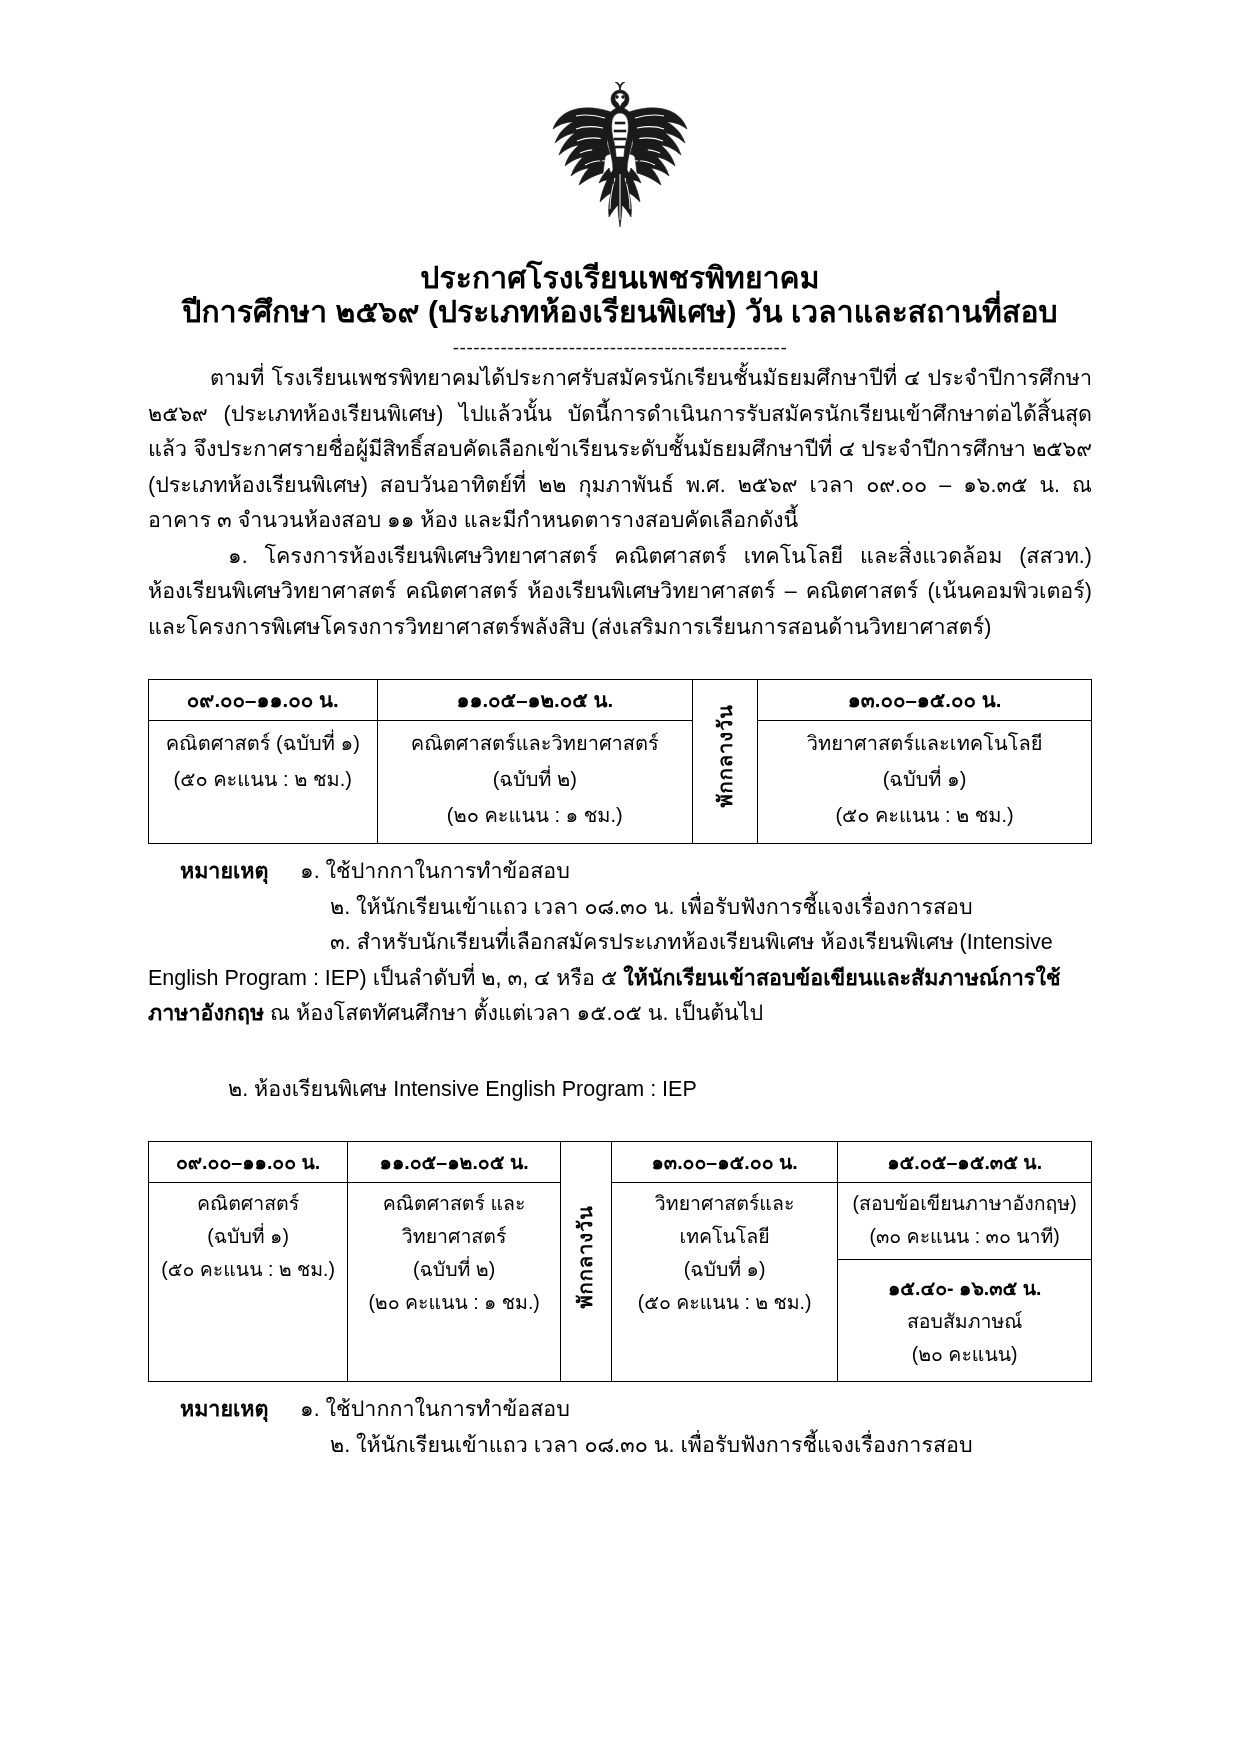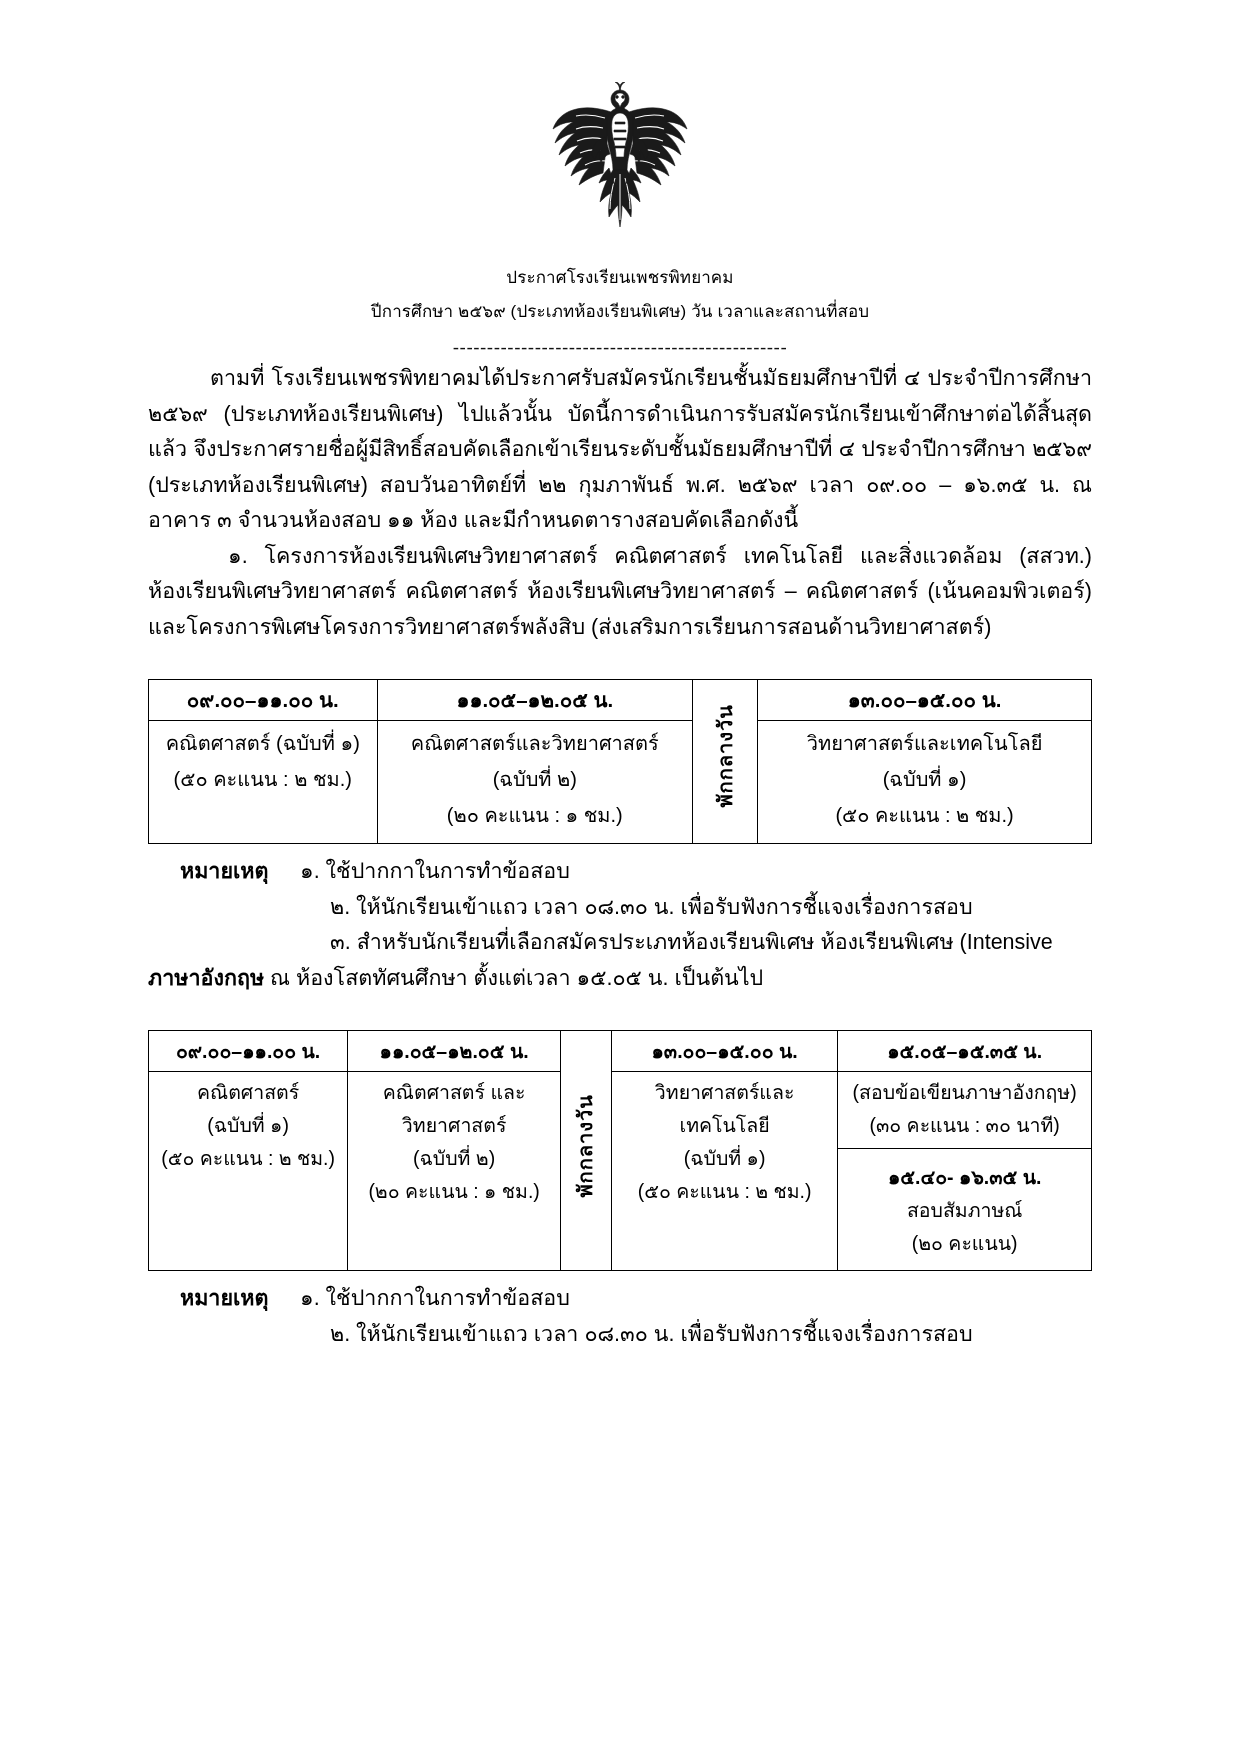--- a/index.html
+++ b/index.html
@@ -35,22 +35,22 @@
     height: 165px;
     display: block;
   }
 
   
   .title-block {
     text-align: center;
     margin-top: 14px;
   }
   .title-line {
-    font-weight: normal;
-    font-size: 17px;
+    font-weight: bold;
+    font-size: 30px;
     line-height: 34px;
     letter-spacing: 0.1px;
     text-align: center;
   }
   .rule-line {
     text-align: center;
     font-size: 19px;
     line-height: 26px;
     letter-spacing: 0.5px;
     margin-top: 6px;
@@ -250,23 +250,25 @@
           <span>(๕๐ คะแนน : ๒ ชม.)</span>
         </td>
       </tr>
     </tbody>
   </table>
 
   <div class="notes">
     <span class="row"><span class="note-label">หมายเหตุ</span><span class="note-item">๑. ใช้ปากกาในการทำข้อสอบ</span></span>
     <span class="note-indent">๒. ให้นักเรียนเข้าแถว เวลา ๐๘.๓๐ น. เพื่อรับฟังการชี้แจงเรื่องการสอบ</span>
     <span class="note-indent">๓. สำหรับนักเรียนที่เลือกสมัครประเภทห้องเรียนพิเศษ ห้องเรียนพิเศษ (Intensive</span>
+    <span class="note-cont"><span>English Program : IEP) เป็นลำดับที่ ๒, ๓, ๔ หรือ ๕ </span><b class="em">ให้นักเรียนเข้าสอบข้อเขียนและสัมภาษณ์การใช้</b></span>
     <span class="note-cont"><b class="em">ภาษาอังกฤษ</b><span> ณ ห้องโสตทัศนศึกษา ตั้งแต่เวลา ๑๕.๐๕ น. เป็นต้นไป</span></span>
   </div>
 
+  <div class="section-label">๒. ห้องเรียนพิเศษ Intensive English Program : IEP</div>
 
   <table class="exam-table t2">
     <tbody>
       <tr>
         <td class="head c1">๐๙.๐๐–๑๑.๐๐  น.</td>
         <td class="head c2">๑๑.๐๕–๑๒.๐๕ น.</td>
         <td class="break-cell c3" rowspan="2">
           <span class="vert-text">พักกลางวัน</span>
         </td>
         <td class="head c4">๑๓.๐๐–๑๕.๐๐ น.</td>

